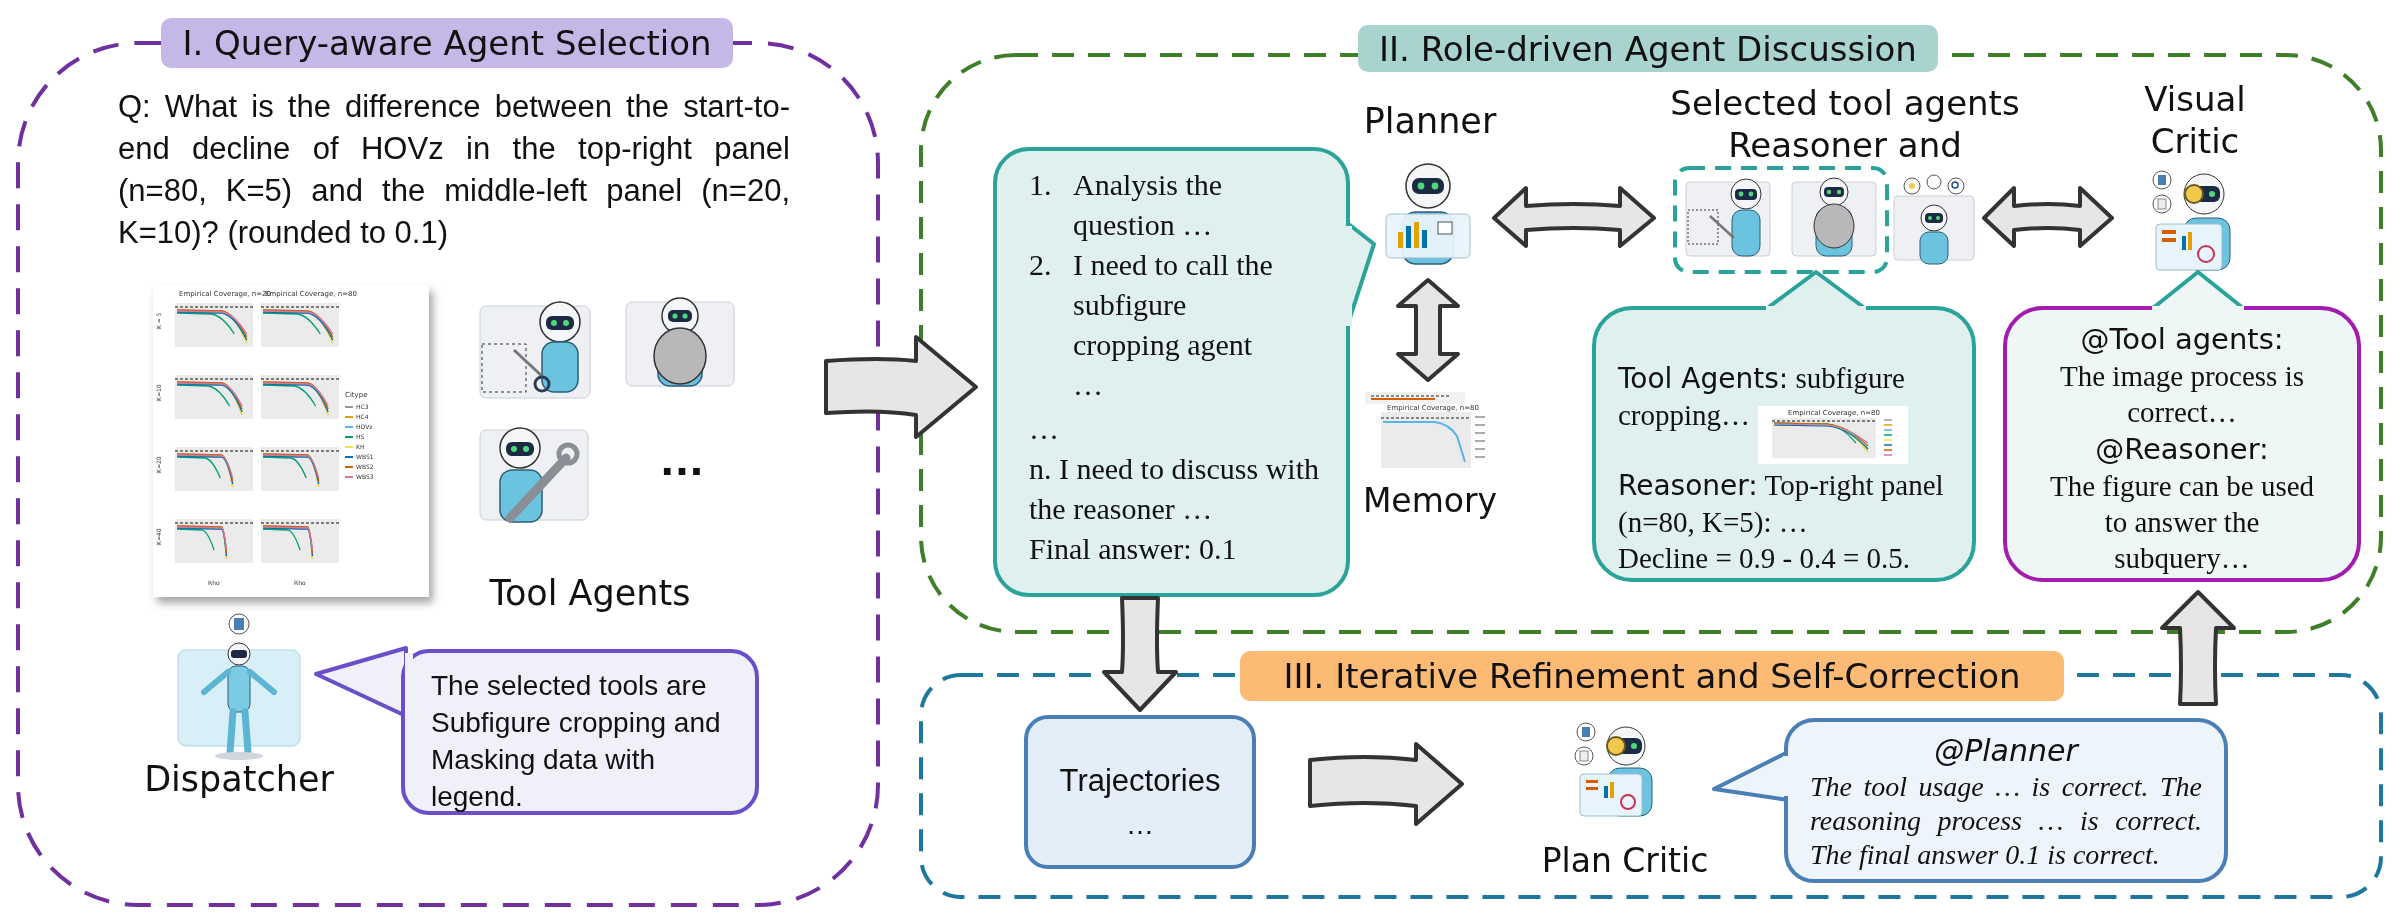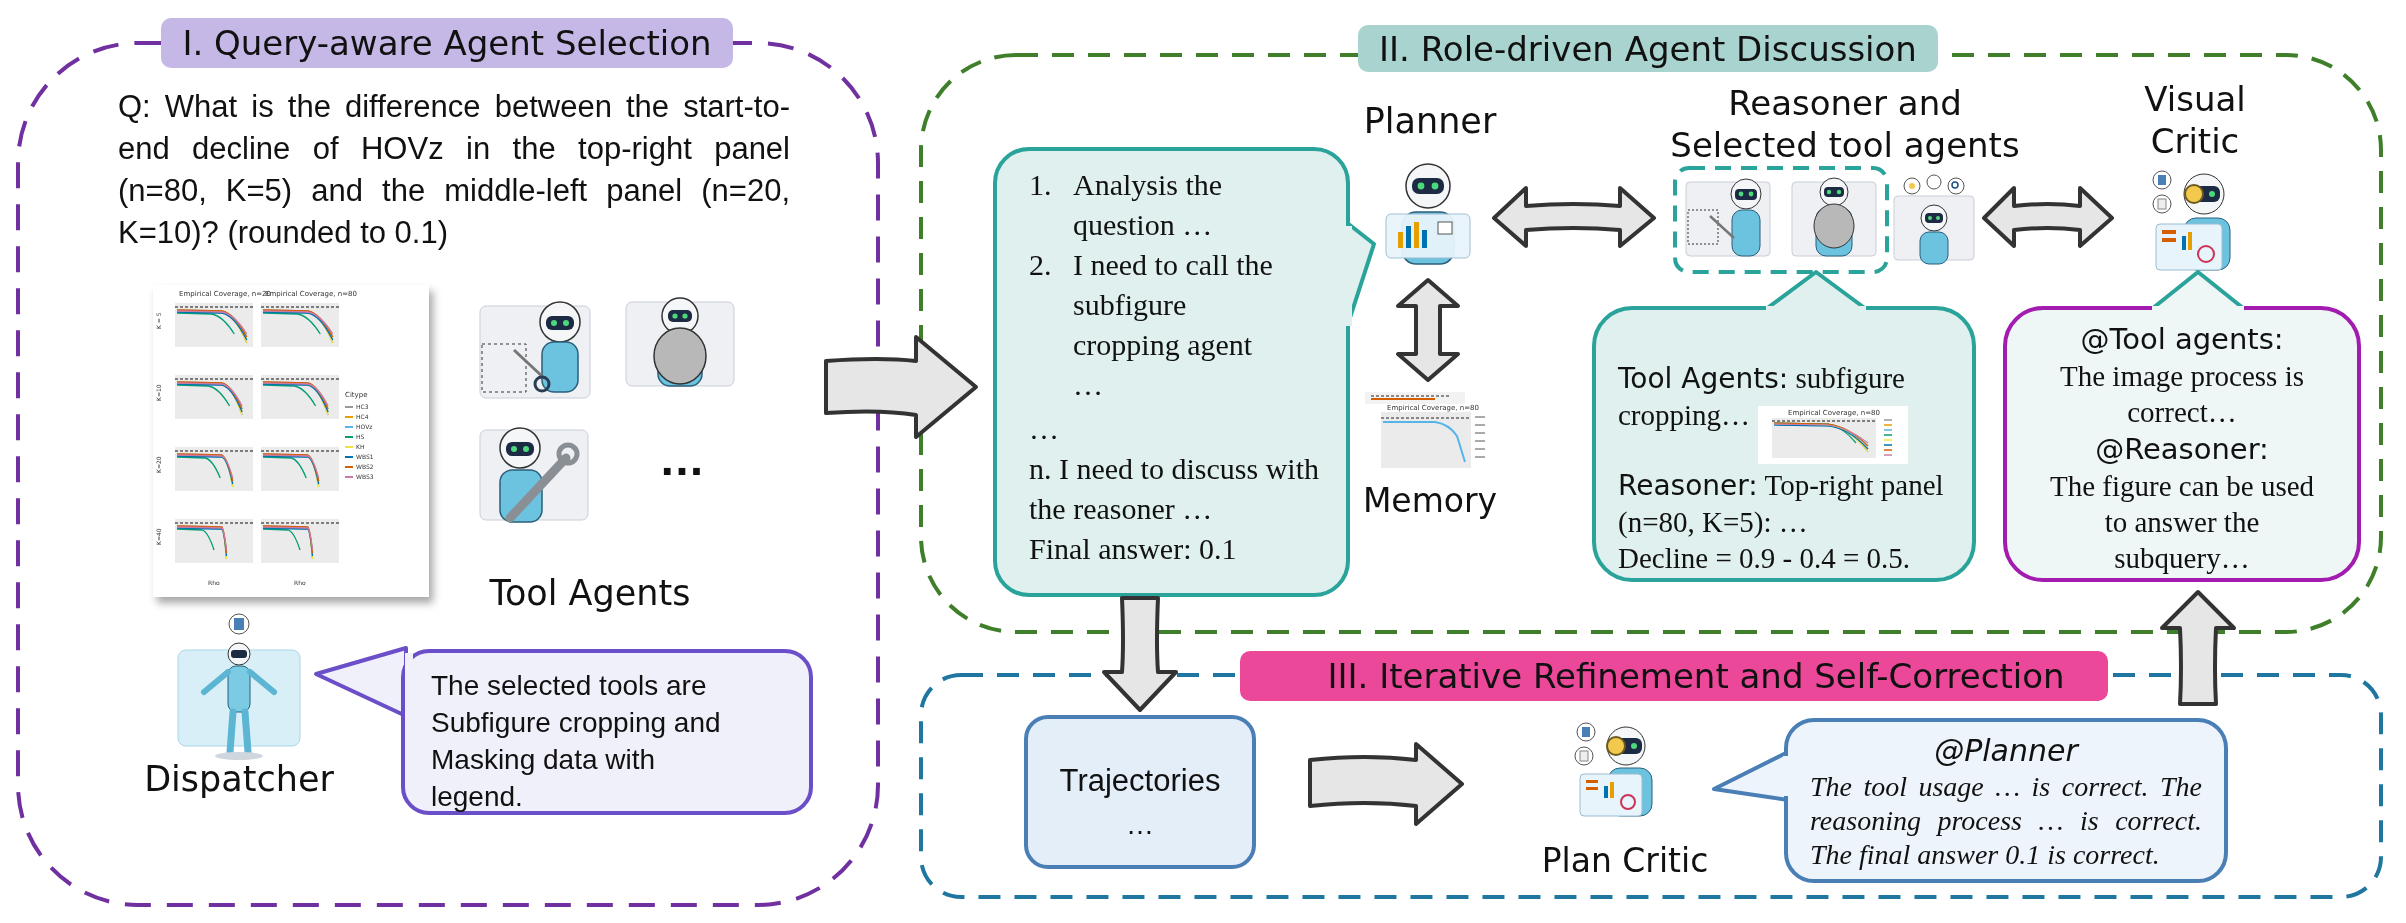--- a/index.html
+++ b/index.html
@@ -20,21 +20,21 @@
 <svg class="abs" style="left:0;top:0" width="2406" height="923">
   <rect x="18" y="43" width="860" height="862" rx="120" ry="120" fill="none" stroke="#7030a0" stroke-width="4" stroke-dasharray="26 16"></rect>
   <rect x="921" y="55" width="1460" height="577" rx="95" ry="95" fill="none" stroke="#3f7f2a" stroke-width="4" stroke-dasharray="22 14"></rect>
   <rect x="921" y="675" width="1460" height="222" rx="40" ry="40" fill="none" stroke="#1f77a0" stroke-width="4" stroke-dasharray="22 14"></rect>
 
   <rect x="1675" y="168" width="212" height="104" rx="14" fill="none" stroke="#2aa39a" stroke-width="4" stroke-dasharray="16 10"></rect>
 </svg>
 
 <div class="pill" style="left:161px;top:18px;width:572px;height:50px;background:#c5b8e6;">I. Query-aware Agent Selection</div>
 <div class="pill" style="left:1338px;top:25px;width:580px;height:47px;background:#a8d3cf;margin-left:20px;">II. Role-driven Agent Discussion</div>
-<div class="pill" style="left:1240px;top:651px;width:824px;height:50px;background:#ec4899;padding-left:44px;">III. Iterative Refinement and Self-Correction</div>
+<div class="pill" style="left:1240px;top:651px;width:824px;height:50px;background:#fdba74;">III. Iterative Refinement and Self-Correction</div>
 
 <div class="abs serif" style="left:118px;top:86px;width:672px;font-size:31px;line-height:42px;text-align:justify;">Q: What is the difference between the start-to-end decline of HOVz in the top-right panel (n=80, K=5) and the middle-left panel (n=20, K=10)? (rounded to 0.1)</div>
 
 <div class="abs" style="left:153px;top:285px;width:276px;height:312px;background:#fff;box-shadow:4px 6px 8px rgba(0,0,0,0.35);">
   <svg id="thumb-svg" width="276" height="312">
       <text x="26" y="11" font-size="7" fill="#333" font-family="DejaVu Sans">Empirical Coverage, n=20</text>
       <text x="112" y="11" font-size="7" fill="#333" font-family="DejaVu Sans">Empirical Coverage, n=80</text>
       <rect x="22" y="18" width="78" height="44" fill="#ebebeb"></rect>
       <line x1="22" y1="22" x2="100" y2="22" stroke="#111" stroke-dasharray="3 2" stroke-width="1.2"></line>
       <path d="M24 25 L68.8 26 Q81.28 28 93.76 58" fill="none" stroke="#999999" stroke-width="1.3"></path>
@@ -191,21 +191,21 @@
     <path d="M52 60 L28 80 M74 60 L98 80" stroke="#5bb5d3" stroke-width="6" stroke-linecap="round"></path>
     <path d="M57 100 L54 140 M69 100 L72 140" stroke="#5bb5d3" stroke-width="7" stroke-linecap="round"></path>
     <ellipse cx="63" cy="144" rx="24" ry="4" fill="#cfd6dd"></ellipse>
   </svg>
 </div>
 <div class="label" style="left:128px;top:758px;width:222px;font-size:35px;">Dispatcher</div>
 
 <svg class="abs" style="left:0;top:0" width="2406" height="923">
   <path d="M406 648 L316 674 L406 716 Z" fill="#f0f0fb" stroke="#6a4fc9" stroke-width="4" stroke-linejoin="round"></path>
 </svg>
-<div class="abs" style="left:401px;top:649px;width:412px;height:166px;background:#f0f0fb;border:4px solid #6a4fc9;border-radius:28px;box-sizing:border-box;">
+<div class="abs" style="left:401px;top:649px;width:358px;height:166px;background:#f0f0fb;border:4px solid #6a4fc9;border-radius:28px;box-sizing:border-box;">
   <div class="serif" style="position:absolute;left:26px;top:14px;width:300px;font-size:28px;line-height:37px;">The selected tools are Subfigure cropping and Masking data with legend.</div>
 </div>
 <div class="abs" style="left:405px;top:653px;width:8px;height:60px;background:#f0f0fb;"></div>
 
 <svg class="abs" style="left:820px;top:335px" width="165" height="110">
   <path d="M6 26 Q60 22 96 26 L96 2 L156 52 L96 102 L96 80 Q60 74 6 78 Z" fill="#e6e6e6" stroke="#333" stroke-width="4" stroke-linejoin="round"></path>
 </svg>
 
 <svg class="abs" style="left:0;top:0" width="2406" height="923">
   <path d="M1346 222 L1374 244 L1346 330 Z" fill="#dff0ef" stroke="#2aa39a" stroke-width="4" stroke-linejoin="round"></path>
@@ -267,22 +267,22 @@
       </g>
   </svg>
 </div>
 <div class="label" style="left:1350px;top:480px;width:160px;font-size:33px;">Memory</div>
 
 <svg class="abs" style="left:1490px;top:184px" width="170" height="66">
   <path d="M4 34 L36 4 L36 22 Q84 18 130 22 L130 4 L164 34 L130 62 L130 46 Q84 42 36 46 L36 62 Z" fill="#e6e6e6" stroke="#333" stroke-width="4" stroke-linejoin="round"></path>
 </svg>
 
 <div class="label" style="left:1660px;top:82px;width:370px;font-size:34px;line-height:42px;">
+  <div>Selected tool agents</div>
   <div>Reasoner and</div>
-  <div>Selected tool agents</div>
 </div>
 
 <div class="robot" style="left:1684px;top:172px;width:92px;height:90px;">
   <svg width="92" height="90">
     <rect x="2" y="10" width="84" height="74" rx="4" fill="#eef0f4" stroke="#c9ced8"></rect>
     <rect x="4" y="38" width="30" height="34" fill="none" stroke="#333" stroke-dasharray="2 2"></rect>
     <ellipse cx="62" cy="22" rx="15" ry="15" fill="#f4f6f8" stroke="#333"></ellipse>
     <rect x="51" y="17" width="22" height="11" rx="4" fill="#1d2a44"></rect>
     <circle cx="57" cy="22" r="2.4" fill="#4cd97b"></circle>
       <circle cx="67" cy="22" r="2.4" fill="#4cd97b"></circle>

